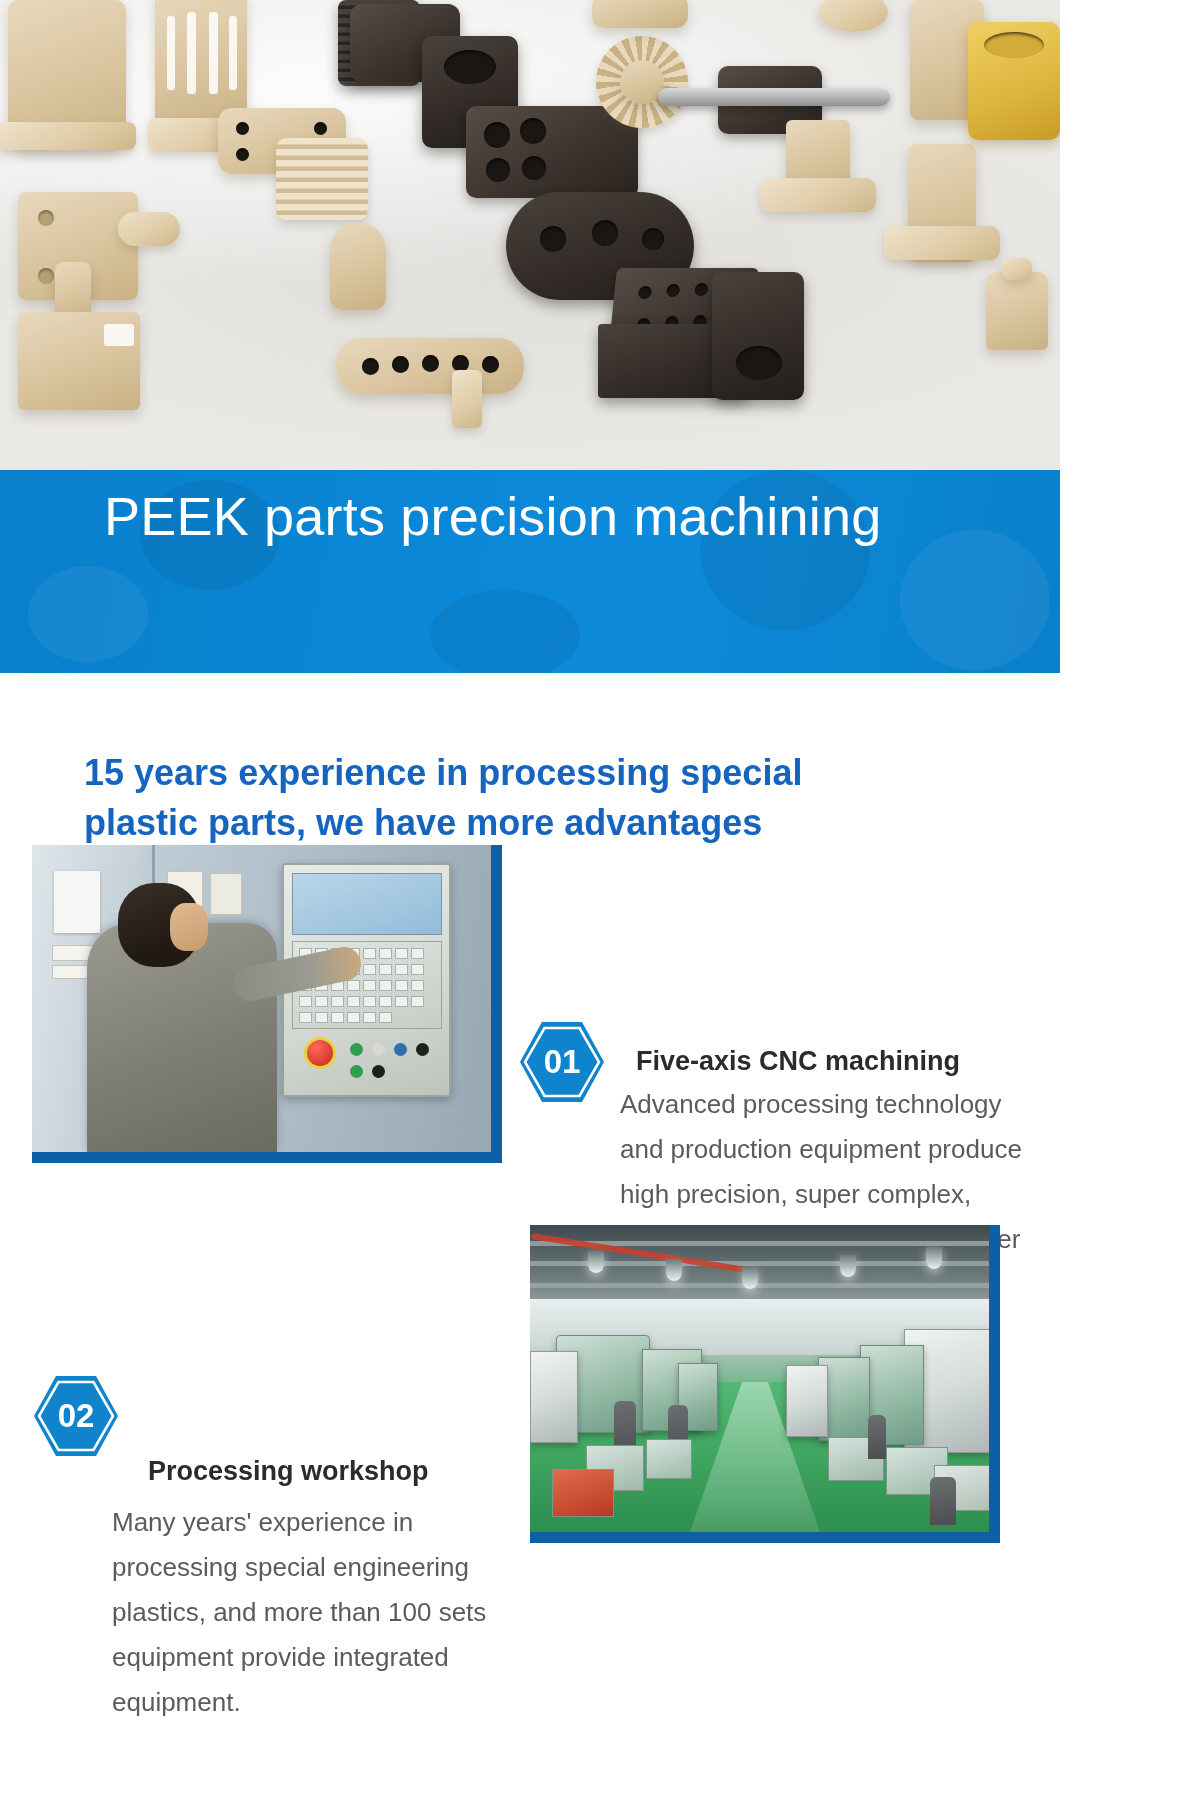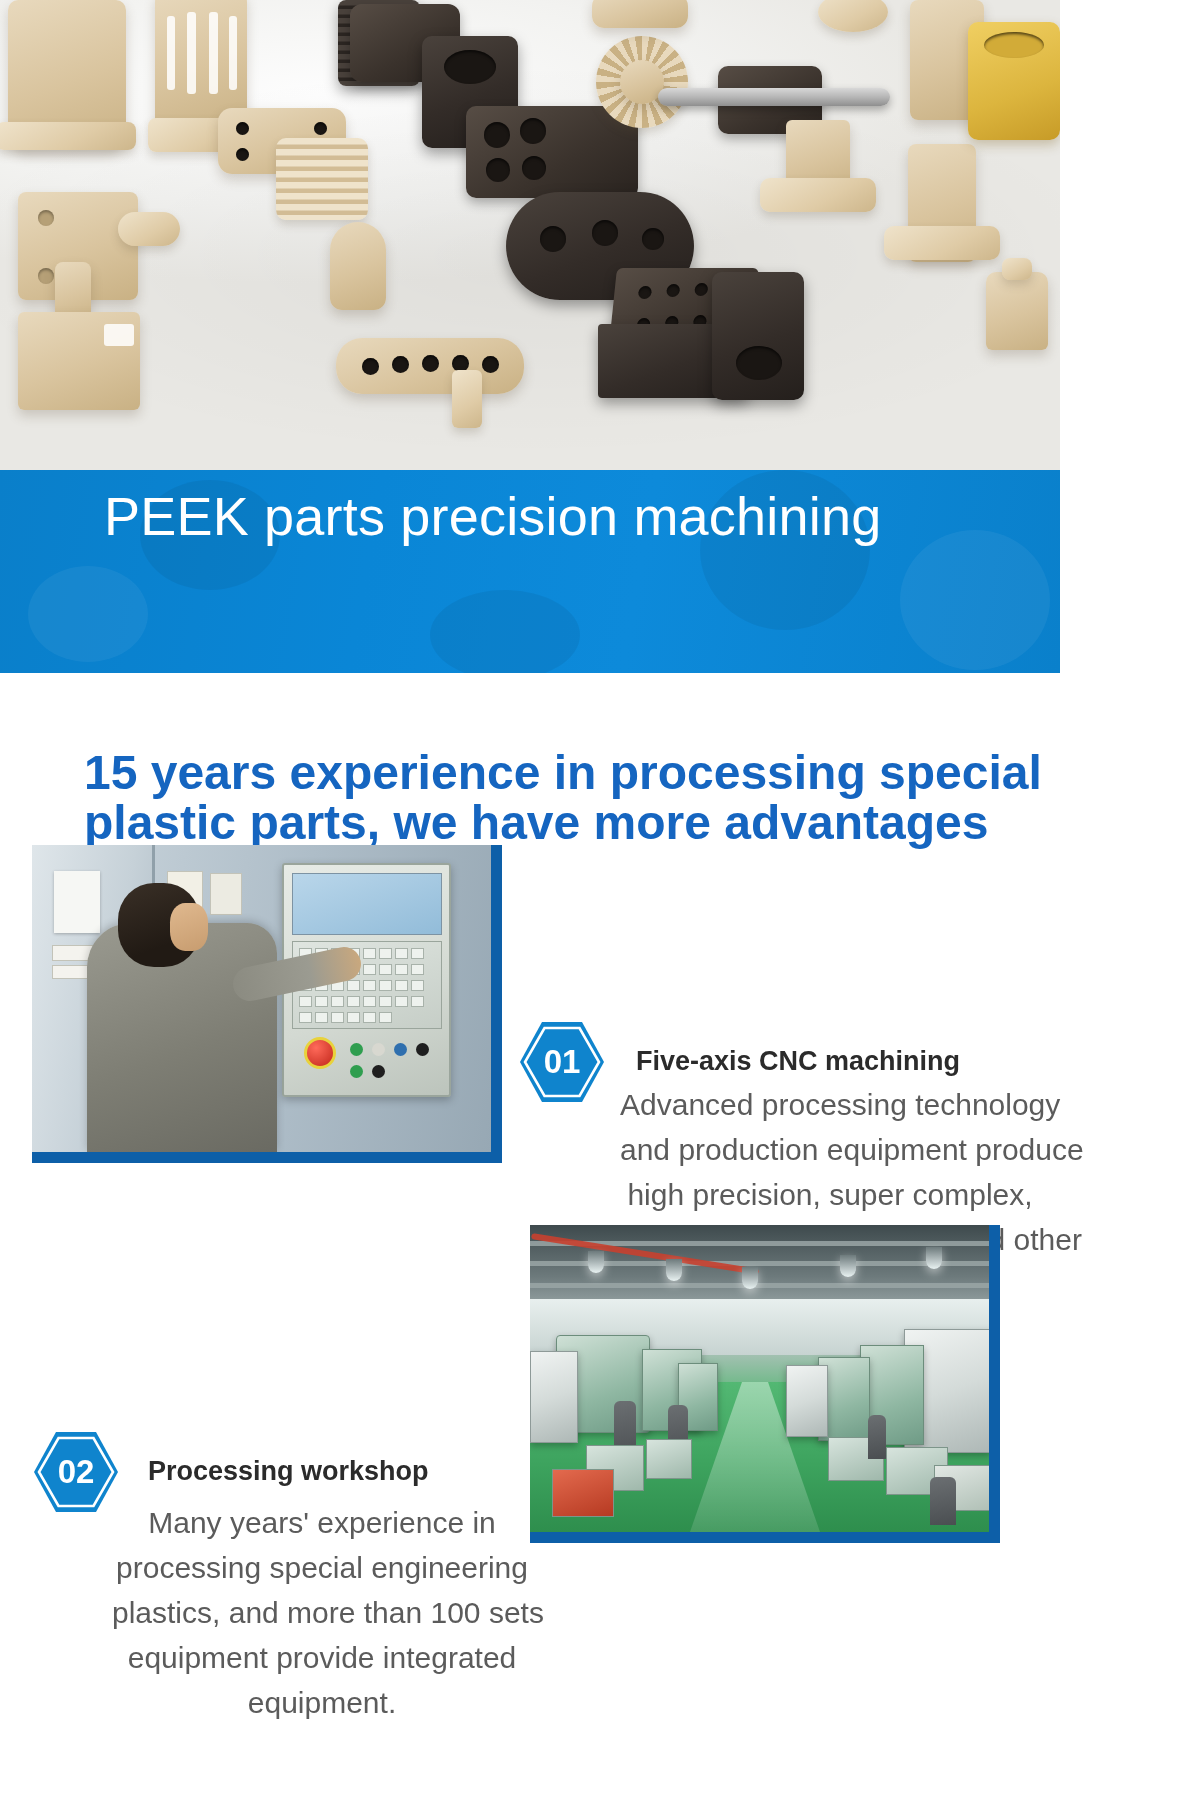--- a/index.html
+++ b/index.html
@@ -59,21 +59,21 @@
   }
   .banner-sub{
     position:absolute;left:150px;top:90px;width:900px;
     color:#ffffff;font-size:38px;line-height:48px;font-weight:400;
     white-space:nowrap;
   }
 
   
   .headline{
     position:absolute;left:84px;top:748px;width:960px;
-    color:#1565c0;font-size:48px;line-height:50px;font-weight:bold;
+    color:#1565c0;font-size:36px;line-height:50px;font-weight:bold;
     font-family:"Liberation Sans","DejaVu Sans",sans-serif;
   }
   .headline .l{display:block;}
 
   
   .photo-frame{position:absolute;overflow:hidden;}
   .photo-frame .bar-b{position:absolute;left:0;bottom:0;height:11px;width:100%;background:#0d5fa8;}
   .photo-frame .bar-r{position:absolute;right:0;top:0;width:11px;height:100%;background:#0d5fa8;}
 
   
@@ -138,29 +138,29 @@
   .hexwrap svg{position:absolute;left:0;top:0;}
   .hexnum{position:absolute;left:0;top:0;width:88px;height:88px;
     display:flex;align-items:center;justify-content:center;
     color:#ffffff;font-size:33px;font-weight:bold;letter-spacing:0px;
     font-family:"Liberation Sans","DejaVu Sans",sans-serif;}
 
   .feat-title{
     position:absolute;color:#2b2b2b;font-size:27px;font-weight:bold;
     font-family:"Liberation Sans","DejaVu Sans",sans-serif;white-space:nowrap;}
   .feat-body{
-    position:absolute;color:#5b5b5b;font-size:30px;line-height:45px;
-    font-family:"Liberation Sans","DejaVu Sans",sans-serif;text-align:center;}
+    position:absolute;color:#5b5b5b;font-size:26px;line-height:45px;
+    font-family:"Liberation Sans","DejaVu Sans",sans-serif;}
   .feat-body .l{display:block;white-space:nowrap;}
 
   #hex1{left:518px;top:1018px;}
   #t1{left:636px;top:1046px;}
   #b1{left:620px;top:1082px;width:420px;}
 
-  #hex2{left:32px;top:1428px;}
+  #hex2{left:32px;top:1372px;}
   #t2{left:148px;top:1456px;}
   #b2{left:112px;top:1500px;width:420px;}
 </style>
 </head>
 <body>
 
 <div class="page">
 
   <div class="hero">
     <div class="shadowfloor"></div>

